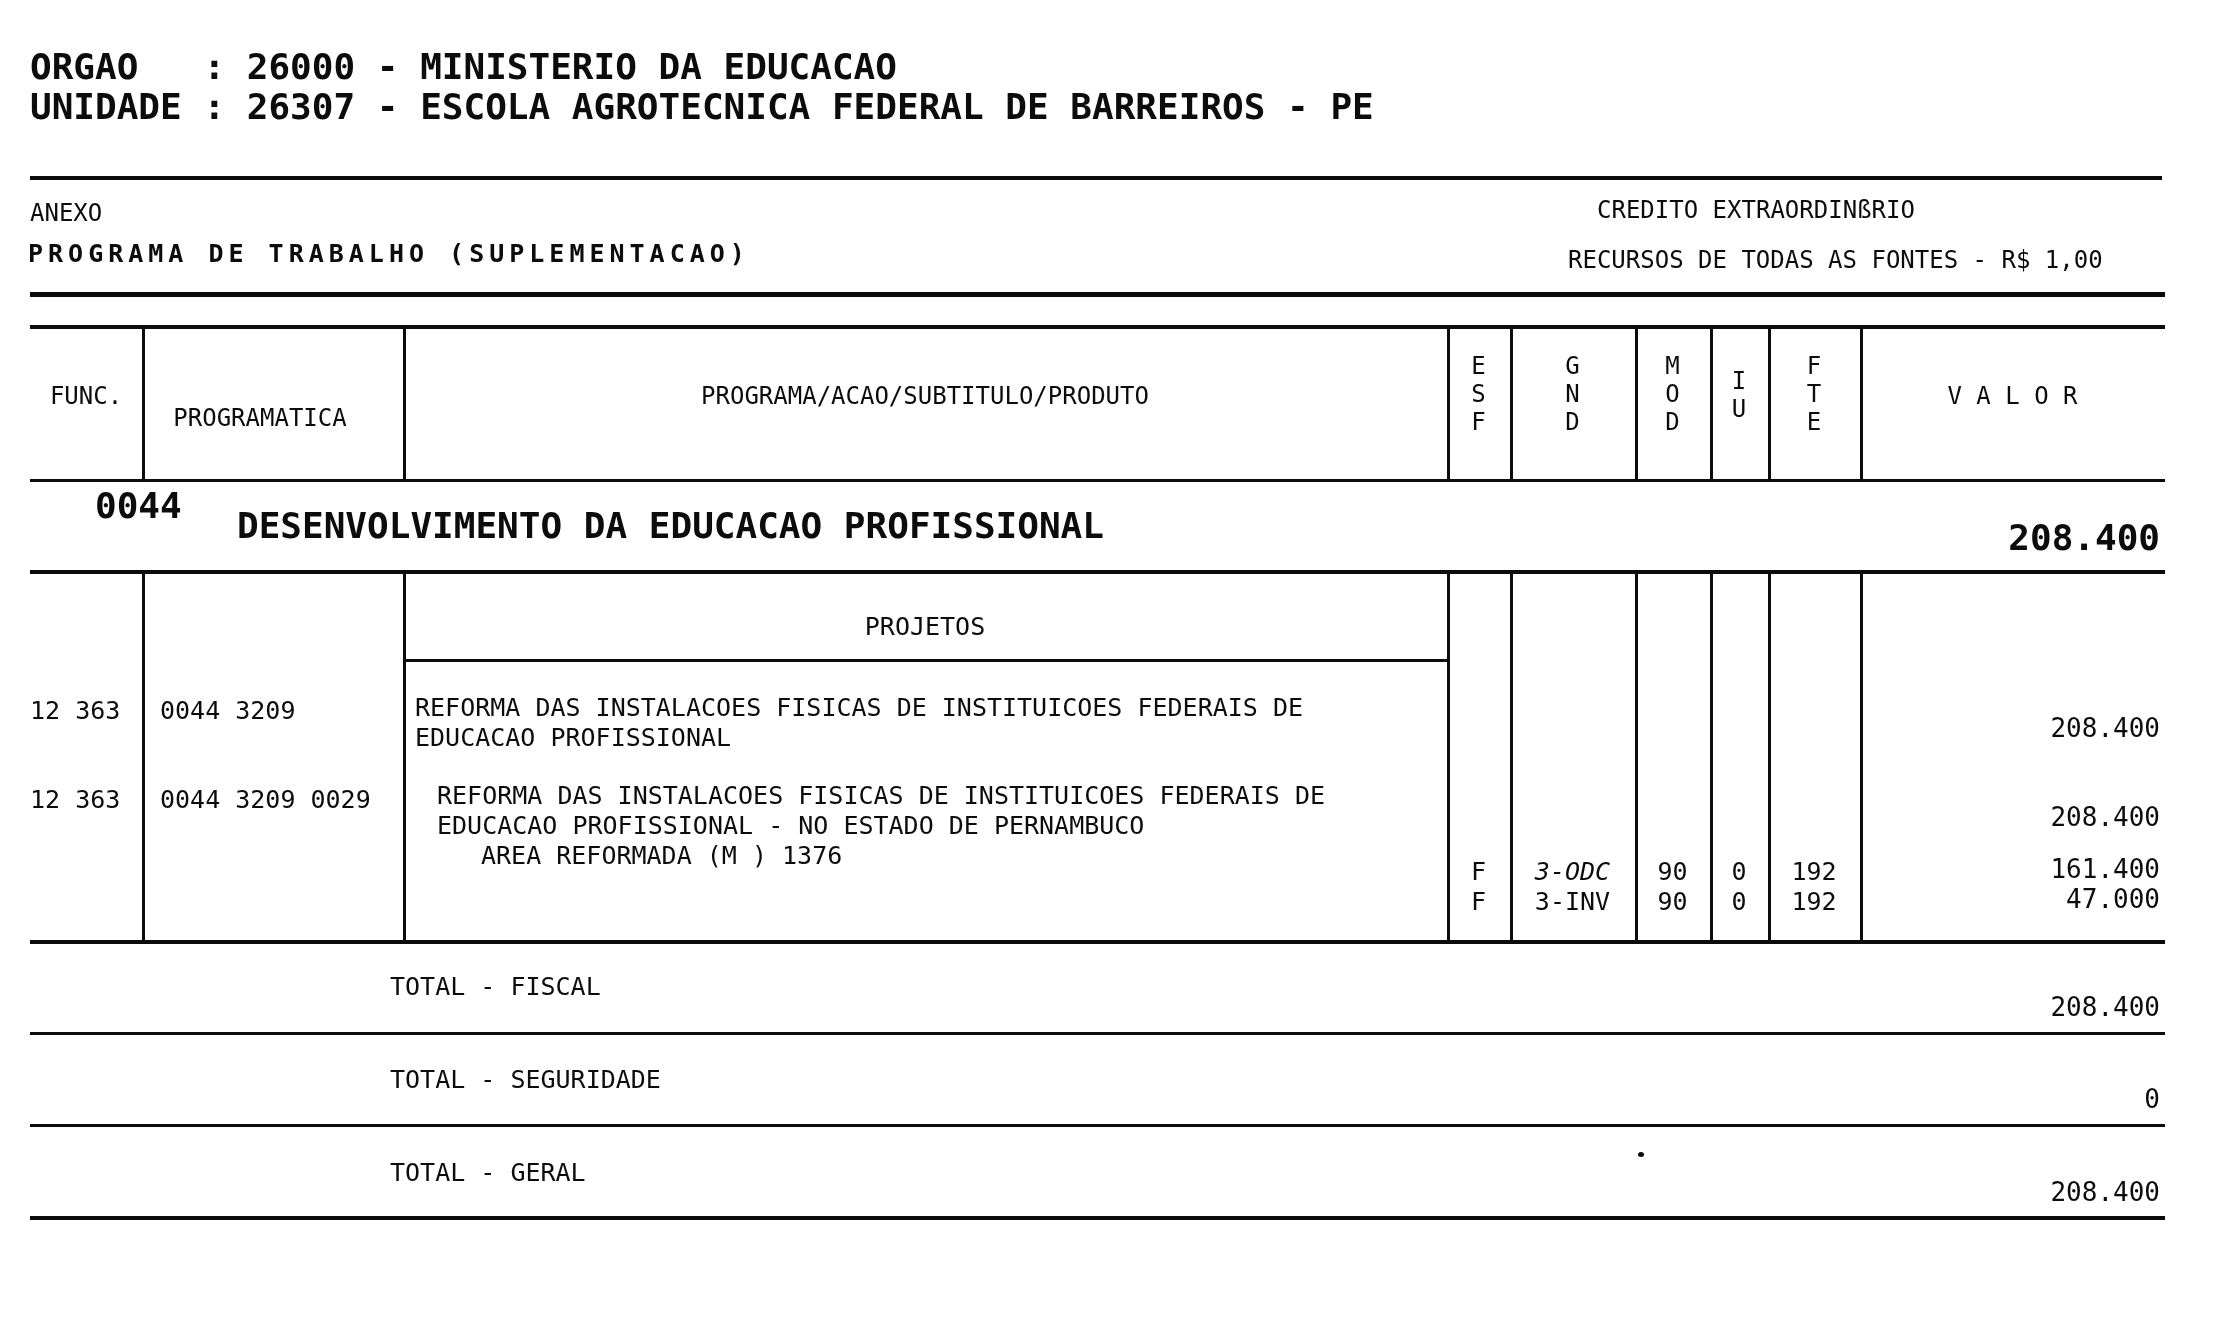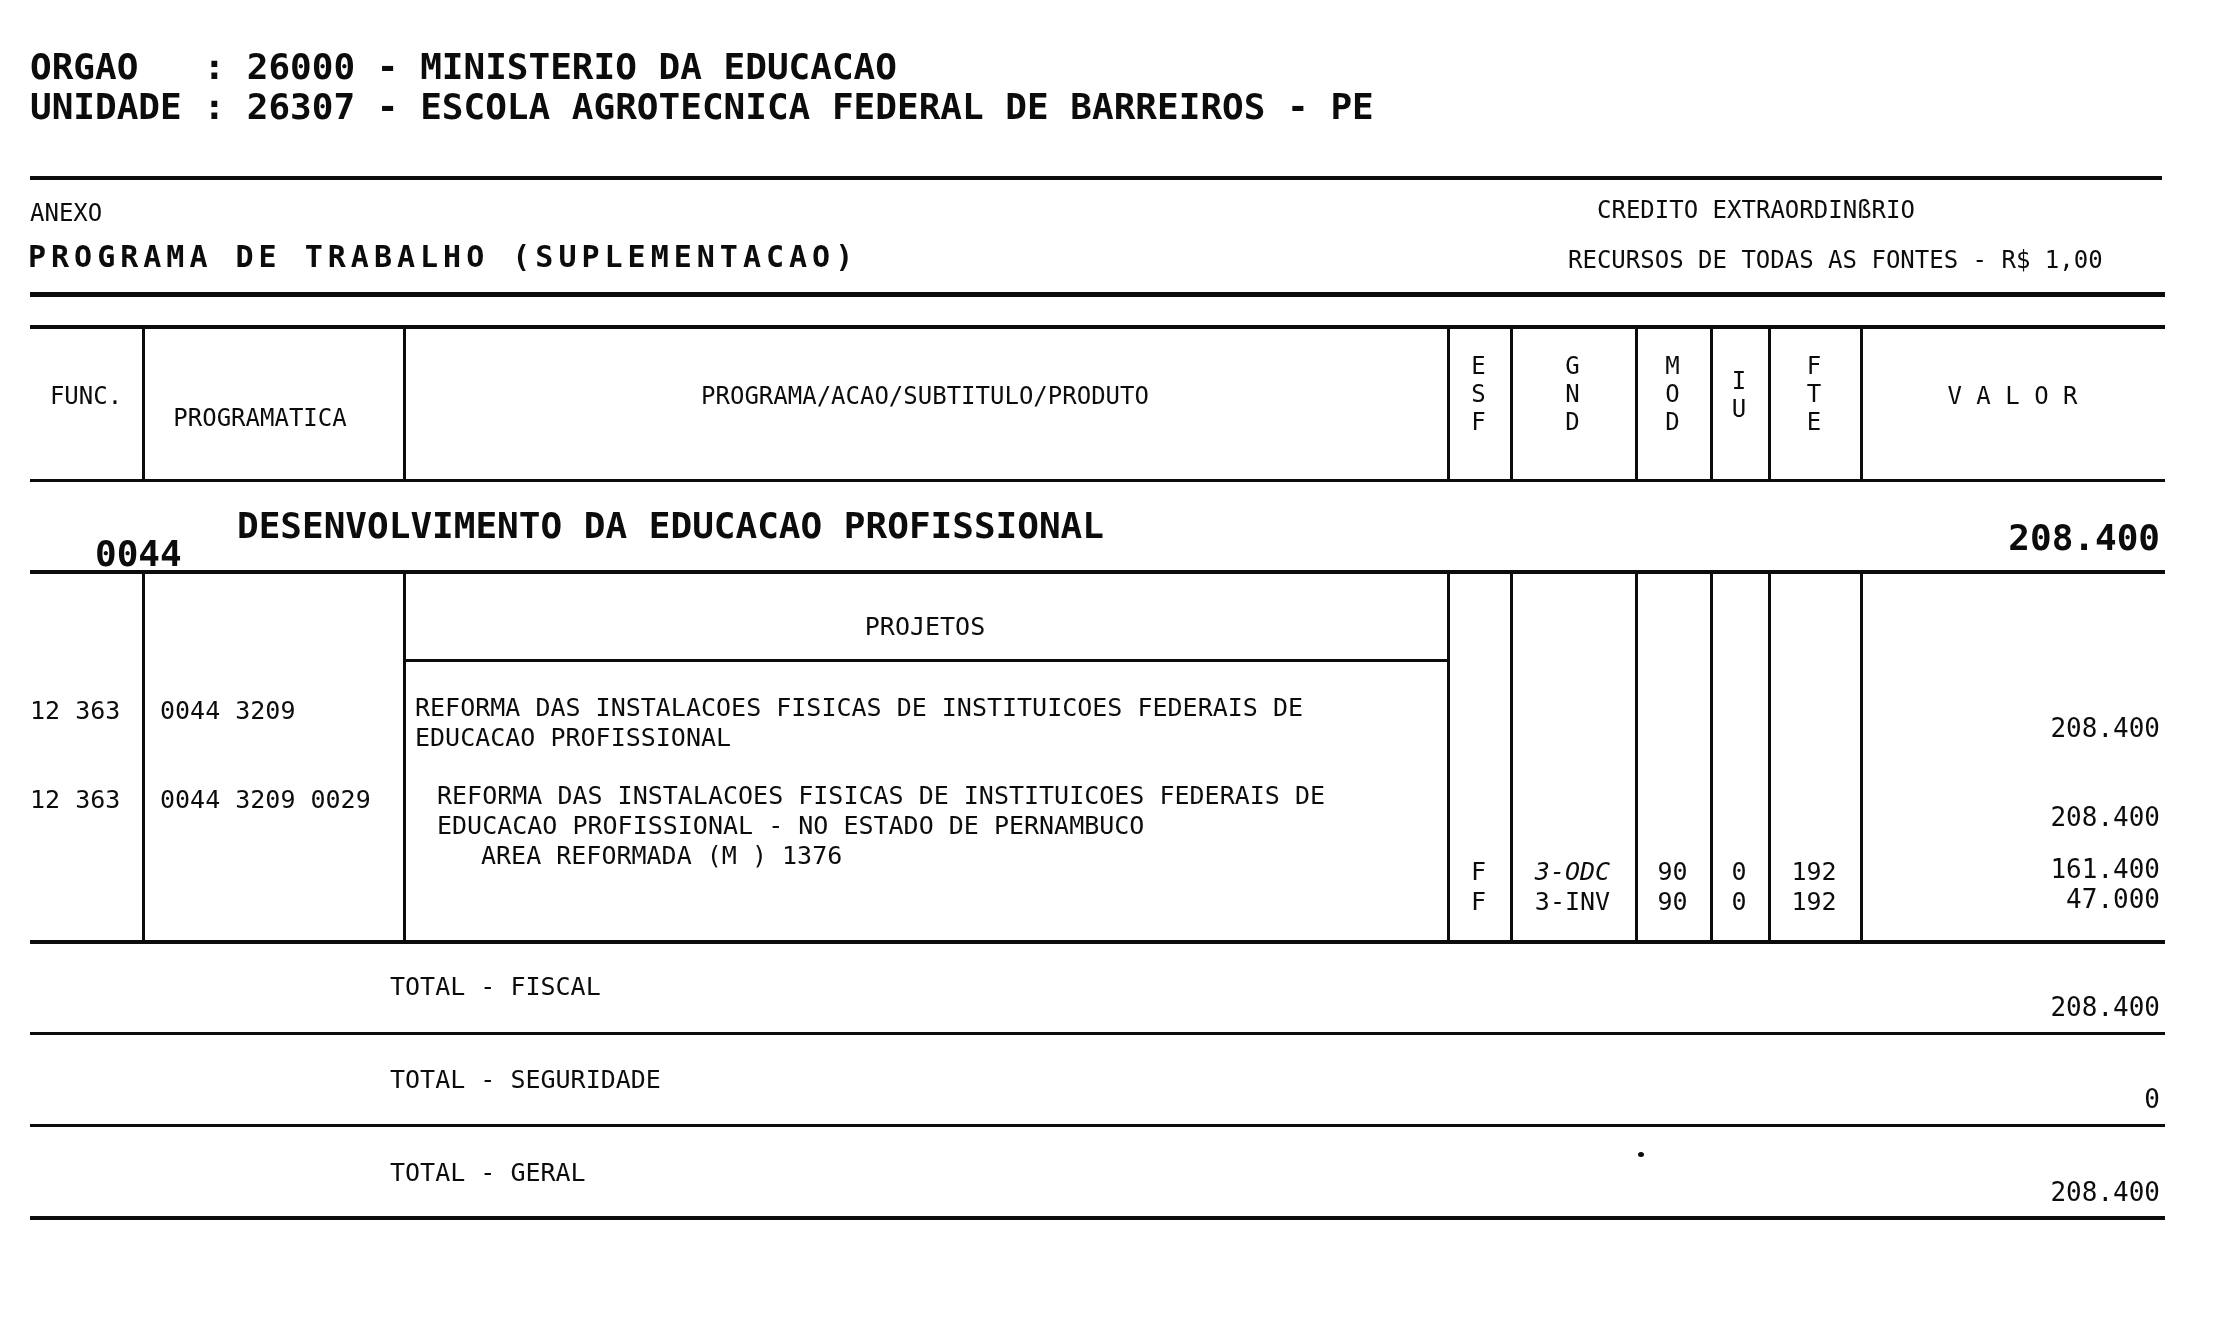--- a/index.html
+++ b/index.html
@@ -1,20 +1,20 @@
 <!DOCTYPE html>
 <html><head>
 <meta charset="utf-8">
 <style>
   html,body{margin:0;padding:0;background:#ffffff;}
   .page{position:relative;width:2233px;height:1317px;background:#ffffff;overflow:hidden;
         font-family:"DejaVu Sans Mono","Liberation Mono",monospace;color:#0c0c0c;}
   .t{position:absolute;white-space:pre;line-height:1.15;}
   .b34{font-size:36px;font-weight:bold;}
-  .s30b{font-size:30px;font-weight:bold;letter-spacing:5px;}
+  .s30b{font-size:25px;font-weight:bold;letter-spacing:5px;}
   .s24{font-size:24px;}
   .s25{font-size:25px;}
   .s26{font-size:26px;}
   .right{text-align:right;}
   .center{text-align:center;}
   .vhead{white-space:pre-line;text-align:center;line-height:28px;font-size:24px;}
   .hline{position:absolute;background:#0c0c0c;height:3px;}
   .vline{position:absolute;background:#0c0c0c;width:3px;}
   .dot{position:absolute;background:#0c0c0c;width:6px;height:5px;border-radius:50%;}
 </style>
@@ -60,21 +60,21 @@
 D</div>
   <div class="vhead" style="position:absolute;left:1710px;top:367px;width:58px;">I
 U</div>
   <div class="vhead" style="position:absolute;left:1768px;top:352px;width:92px;">F
 T
 E</div>
   <div class="t s24 center" style="left:1860px;top:383px;width:305px;">V A L O R</div>
 
   <div class="hline" style="left:30px;top:479px;width:2135px;"></div>
 
-  <div class="t b34" style="left:95px;top:533px;">0044</div>
+  <div class="t b34" style="left:95px;top:485px;">0044</div>
   <div class="t b34" style="left:237px;top:505px;">DESENVOLVIMENTO DA EDUCACAO PROFISSIONAL</div>
   <div class="t b34 right" style="left:1700px;top:517px;width:460px;">208.400</div>
 
   <div class="hline" style="left:30px;top:570px;width:2135px;height:4px;"></div>
 
   <div class="vline" style="left:142px;top:574px;height:366px;"></div>
   <div class="vline" style="left:403px;top:574px;height:366px;"></div>
   <div class="vline" style="left:1447px;top:574px;height:366px;"></div>
   <div class="vline" style="left:1510px;top:574px;height:366px;"></div>
   <div class="vline" style="left:1635px;top:574px;height:366px;"></div>

